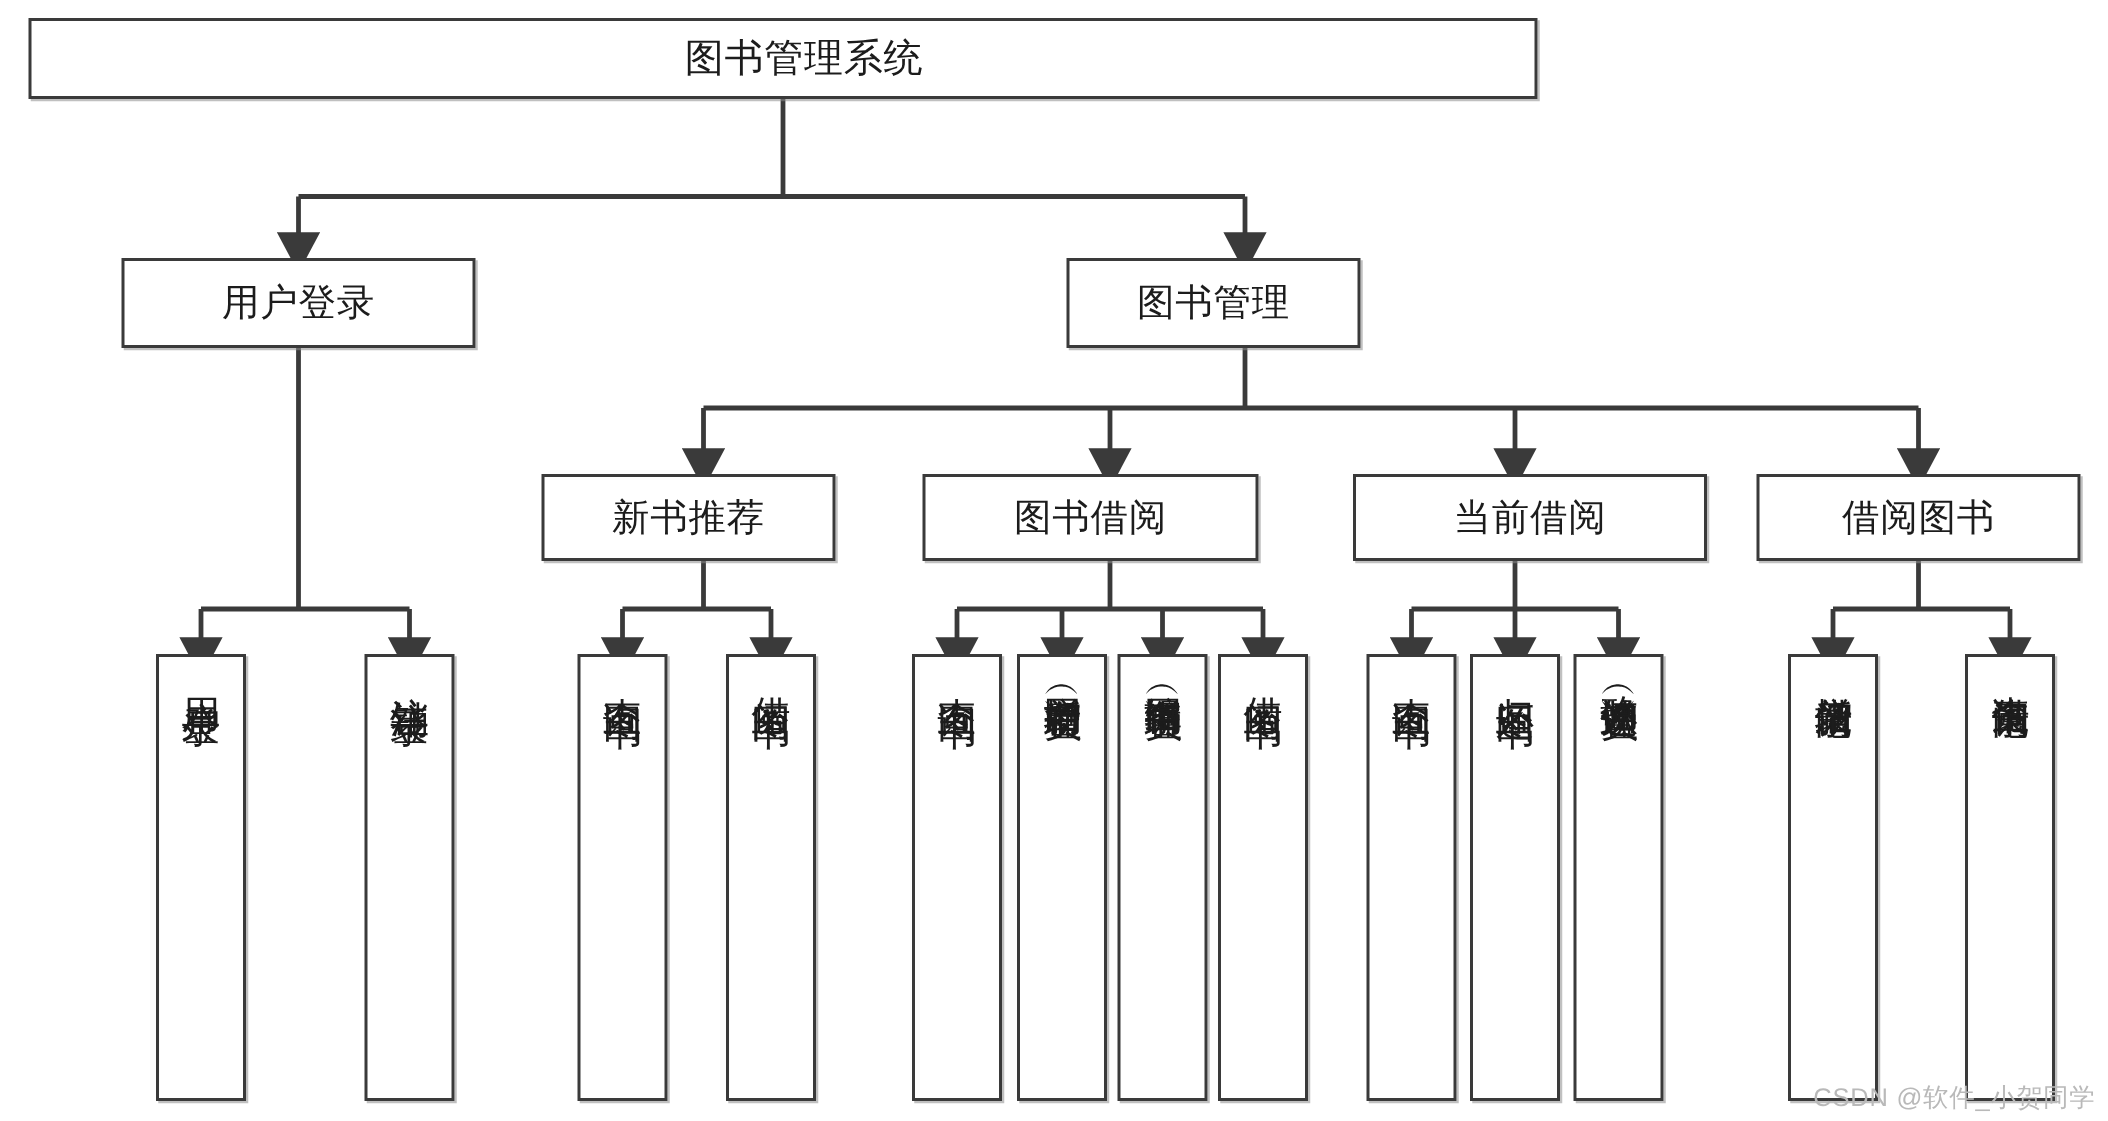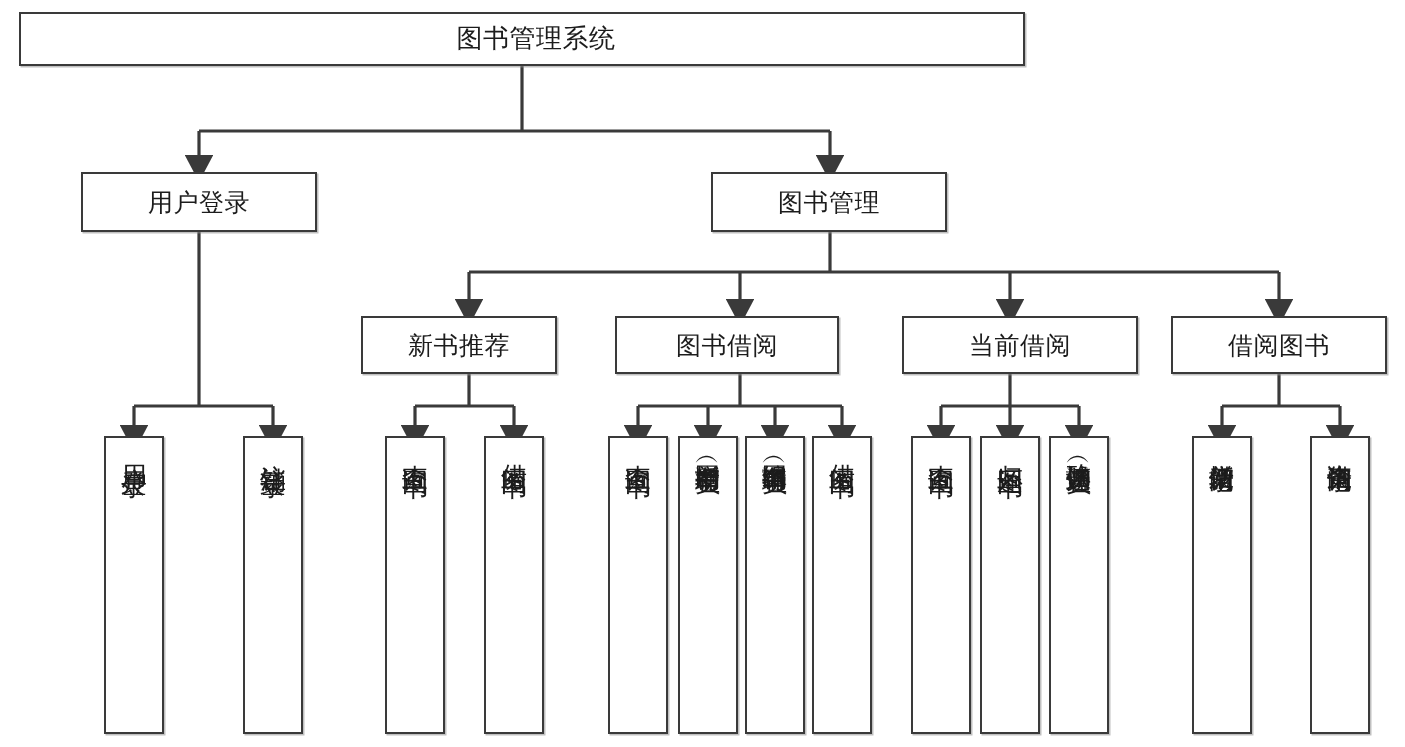--- a/index.html
+++ b/index.html
@@ -137,21 +137,21 @@
   </svg>
 
   <div class="node horiz root" style="left:19px; top:12px; width:1006px; height:54px;">
     <span class="node-label">图书管理系统</span>
   </div>
 
   <div class="node horiz" style="left:81px; top:172px; width:236px; height:60px;">
     <span class="node-label">用户登录</span>
   </div>
 
-  <div class="node horiz" style="left:711px; top:172px; width:236px; height:60px;">
+  <div class="node horiz" style="left:711px; top:172px; width:196px; height:60px;">
     <span class="node-label">图书管理</span>
   </div>
 
   <div class="node horiz" style="left:361px; top:316px; width:196px; height:58px;">
     <span class="node-label">新书推荐</span>
   </div>
 
   <div class="node horiz" style="left:615px; top:316px; width:224px; height:58px;">
     <span class="node-label">图书借阅</span>
   </div>
@@ -209,14 +209,15 @@
   </div>
 
   <div class="node vert tall-text" style="left:1192px; top:436px; width:60px; height:298px;">
     <span class="node-label">新增借阅记录</span>
   </div>
 
   <div class="node vert tall-text" style="left:1310px; top:436px; width:60px; height:298px;">
     <span class="node-label">查询借阅记录</span>
   </div>
 
+  <div id="watermark">CSDN @软件_小贺同学</div>
 
 </div>
 
 </body></html>

